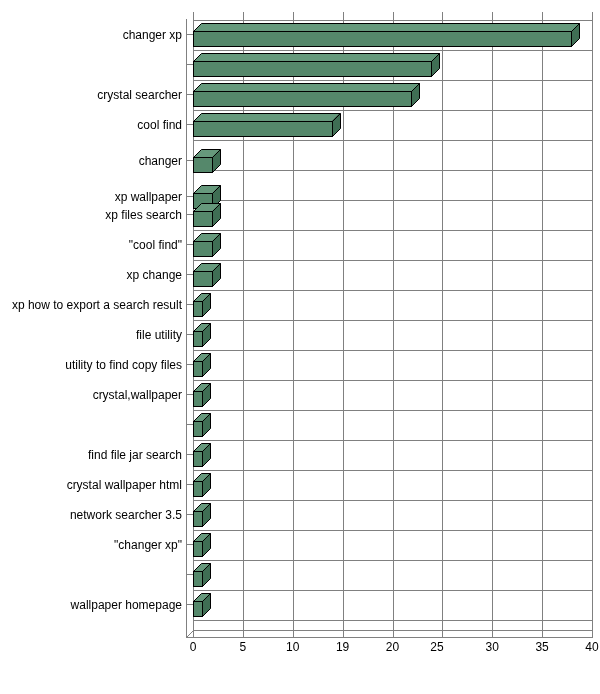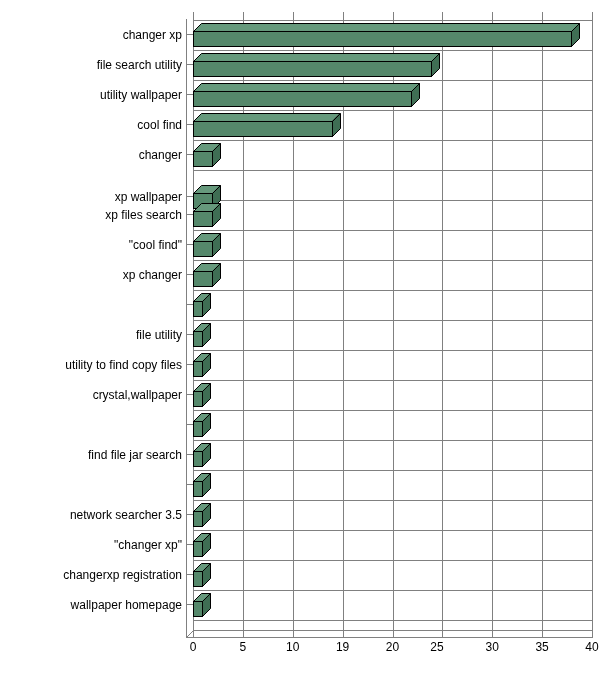--- a/index.html
+++ b/index.html
@@ -207,34 +207,33 @@
           <svg width="387.05" height="9" style="position: absolute; left: 0px; top: 0px;">
             <polygon points="0.5,8.5 8.5,0.5 386.55,0.5 378.55,8.5" fill="#66997c" stroke="#000000" stroke-width="1"></polygon>
           </svg>
           <svg width="9" height="24" style="position: absolute; left: 378.05px; top: 0px;">
             <polygon points="0.5,8.5 8.5,0.5 8.5,15.5 0.5,23.5" fill="#3f6e54" stroke="#000000" stroke-width="1"></polygon>
           </svg>
           <div class="bar-front" style="width: 379.05px; height: 16px; top: 8px; background: rgb(85, 136, 107);"></div>
         </div>
       </div>
       <div class="row" style="top: 50px;">
-        <div class="cat-label">file search utility</div>
         <div class="cat-tick"></div>
         <div class="bar-wrap" title="file search utility: 24" style="width: 247.4px;">
           <svg width="247.39999999999998" height="9" style="position: absolute; left: 0px; top: 0px;">
             <polygon points="0.5,8.5 8.5,0.5 246.89999999999998,0.5 238.89999999999998,8.5" fill="#66997c" stroke="#000000" stroke-width="1"></polygon>
           </svg>
           <svg width="9" height="24" style="position: absolute; left: 238.4px; top: 0px;">
             <polygon points="0.5,8.5 8.5,0.5 8.5,15.5 0.5,23.5" fill="#3f6e54" stroke="#000000" stroke-width="1"></polygon>
           </svg>
           <div class="bar-front" style="width: 239.4px; height: 16px; top: 8px; background: rgb(85, 136, 107);"></div>
         </div>
       </div>
       <div class="row" style="top: 80px;">
-        <div class="cat-label">utility wallpaper</div>
+        <div class="cat-label">crystal searcher</div>
         <div class="cat-tick"></div>
         <div class="bar-wrap" title="crystal wallpaper: 22" style="width: 227.45px;">
           <svg width="227.45" height="9" style="position: absolute; left: 0px; top: 0px;">
             <polygon points="0.5,8.5 8.5,0.5 226.95,0.5 218.95,8.5" fill="#66997c" stroke="#000000" stroke-width="1"></polygon>
           </svg>
           <svg width="9" height="24" style="position: absolute; left: 218.45px; top: 0px;">
             <polygon points="0.5,8.5 8.5,0.5 8.5,15.5 0.5,23.5" fill="#3f6e54" stroke="#000000" stroke-width="1"></polygon>
           </svg>
           <div class="bar-front" style="width: 219.45px; height: 16px; top: 8px; background: rgb(85, 136, 107);"></div>
         </div>
@@ -245,21 +244,21 @@
         <div class="bar-wrap" title="cool find: 14" style="width: 147.65px;">
           <svg width="147.65" height="9" style="position: absolute; left: 0px; top: 0px;">
             <polygon points="0.5,8.5 8.5,0.5 147.15,0.5 139.15,8.5" fill="#66997c" stroke="#000000" stroke-width="1"></polygon>
           </svg>
           <svg width="9" height="24" style="position: absolute; left: 138.65px; top: 0px;">
             <polygon points="0.5,8.5 8.5,0.5 8.5,15.5 0.5,23.5" fill="#3f6e54" stroke="#000000" stroke-width="1"></polygon>
           </svg>
           <div class="bar-front" style="width: 139.65px; height: 16px; top: 8px; background: rgb(85, 136, 107);"></div>
         </div>
       </div>
-      <div class="row" style="top: 140px;">
+      <div class="row" style="top: 146px;">
         <div class="cat-label">changer</div>
         <div class="cat-tick"></div>
         <div class="bar-wrap" title="changer: 2" style="width: 27.95px;">
           <svg width="27.95" height="9" style="position: absolute; left: 0px; top: 0px;">
             <polygon points="0.5,8.5 8.5,0.5 27.45,0.5 19.45,8.5" fill="#66997c" stroke="#000000" stroke-width="1"></polygon>
           </svg>
           <svg width="9" height="24" style="position: absolute; left: 18.95px; top: 0px;">
             <polygon points="0.5,8.5 8.5,0.5 8.5,15.5 0.5,23.5" fill="#3f6e54" stroke="#000000" stroke-width="1"></polygon>
           </svg>
           <div class="bar-front" style="width: 19.95px; height: 16px; top: 8px; background: rgb(85, 136, 107);"></div>
@@ -298,33 +297,34 @@
           <svg width="27.95" height="9" style="position: absolute; left: 0px; top: 0px;">
             <polygon points="0.5,8.5 8.5,0.5 27.45,0.5 19.45,8.5" fill="#66997c" stroke="#000000" stroke-width="1"></polygon>
           </svg>
           <svg width="9" height="24" style="position: absolute; left: 18.95px; top: 0px;">
             <polygon points="0.5,8.5 8.5,0.5 8.5,15.5 0.5,23.5" fill="#3f6e54" stroke="#000000" stroke-width="1"></polygon>
           </svg>
           <div class="bar-front" style="width: 19.95px; height: 16px; top: 8px; background: rgb(85, 136, 107);"></div>
         </div>
       </div>
       <div class="row" style="top: 260px;">
-        <div class="cat-label">xp changer</div>
+        <div class="cat-label">xp change</div>
         <div class="cat-tick"></div>
         <div class="bar-wrap" title="xp changer: 2" style="width: 27.95px;">
           <svg width="27.95" height="9" style="position: absolute; left: 0px; top: 0px;">
             <polygon points="0.5,8.5 8.5,0.5 27.45,0.5 19.45,8.5" fill="#66997c" stroke="#000000" stroke-width="1"></polygon>
           </svg>
           <svg width="9" height="24" style="position: absolute; left: 18.95px; top: 0px;">
             <polygon points="0.5,8.5 8.5,0.5 8.5,15.5 0.5,23.5" fill="#3f6e54" stroke="#000000" stroke-width="1"></polygon>
           </svg>
           <div class="bar-front" style="width: 19.95px; height: 16px; top: 8px; background: rgb(85, 136, 107);"></div>
         </div>
       </div>
       <div class="row" style="top: 290px;">
+        <div class="cat-label">xp how to export a search result</div>
         <div class="cat-tick"></div>
         <div class="bar-wrap" title="xp how to export a search result: 1" style="width: 17.975px;">
           <svg width="17.975" height="9" style="position: absolute; left: 0px; top: 0px;">
             <polygon points="0.5,8.5 8.5,0.5 17.475,0.5 9.475,8.5" fill="#66997c" stroke="#000000" stroke-width="1"></polygon>
           </svg>
           <svg width="9" height="24" style="position: absolute; left: 8.975px; top: 0px;">
             <polygon points="0.5,8.5 8.5,0.5 8.5,15.5 0.5,23.5" fill="#3f6e54" stroke="#000000" stroke-width="1"></polygon>
           </svg>
           <div class="bar-front" style="width: 9.975px; height: 16px; top: 8px; background: rgb(85, 136, 107);"></div>
         </div>
@@ -387,20 +387,21 @@
           <svg width="17.975" height="9" style="position: absolute; left: 0px; top: 0px;">
             <polygon points="0.5,8.5 8.5,0.5 17.475,0.5 9.475,8.5" fill="#66997c" stroke="#000000" stroke-width="1"></polygon>
           </svg>
           <svg width="9" height="24" style="position: absolute; left: 8.975px; top: 0px;">
             <polygon points="0.5,8.5 8.5,0.5 8.5,15.5 0.5,23.5" fill="#3f6e54" stroke="#000000" stroke-width="1"></polygon>
           </svg>
           <div class="bar-front" style="width: 9.975px; height: 16px; top: 8px; background: rgb(85, 136, 107);"></div>
         </div>
       </div>
       <div class="row" style="top: 470px;">
+        <div class="cat-label">crystal wallpaper html</div>
         <div class="cat-tick"></div>
         <div class="bar-wrap" title="crystal wallpaper html: 1" style="width: 17.975px;">
           <svg width="17.975" height="9" style="position: absolute; left: 0px; top: 0px;">
             <polygon points="0.5,8.5 8.5,0.5 17.475,0.5 9.475,8.5" fill="#66997c" stroke="#000000" stroke-width="1"></polygon>
           </svg>
           <svg width="9" height="24" style="position: absolute; left: 8.975px; top: 0px;">
             <polygon points="0.5,8.5 8.5,0.5 8.5,15.5 0.5,23.5" fill="#3f6e54" stroke="#000000" stroke-width="1"></polygon>
           </svg>
           <div class="bar-front" style="width: 9.975px; height: 16px; top: 8px; background: rgb(85, 136, 107);"></div>
         </div>
@@ -425,21 +426,20 @@
           <svg width="17.975" height="9" style="position: absolute; left: 0px; top: 0px;">
             <polygon points="0.5,8.5 8.5,0.5 17.475,0.5 9.475,8.5" fill="#66997c" stroke="#000000" stroke-width="1"></polygon>
           </svg>
           <svg width="9" height="24" style="position: absolute; left: 8.975px; top: 0px;">
             <polygon points="0.5,8.5 8.5,0.5 8.5,15.5 0.5,23.5" fill="#3f6e54" stroke="#000000" stroke-width="1"></polygon>
           </svg>
           <div class="bar-front" style="width: 9.975px; height: 16px; top: 8px; background: rgb(85, 136, 107);"></div>
         </div>
       </div>
       <div class="row" style="top: 560px;">
-        <div class="cat-label">changerxp registration</div>
         <div class="cat-tick"></div>
         <div class="bar-wrap" title="changerxp registration: 1" style="width: 17.975px;">
           <svg width="17.975" height="9" style="position: absolute; left: 0px; top: 0px;">
             <polygon points="0.5,8.5 8.5,0.5 17.475,0.5 9.475,8.5" fill="#66997c" stroke="#000000" stroke-width="1"></polygon>
           </svg>
           <svg width="9" height="24" style="position: absolute; left: 8.975px; top: 0px;">
             <polygon points="0.5,8.5 8.5,0.5 8.5,15.5 0.5,23.5" fill="#3f6e54" stroke="#000000" stroke-width="1"></polygon>
           </svg>
           <div class="bar-front" style="width: 9.975px; height: 16px; top: 8px; background: rgb(85, 136, 107);"></div>
         </div>

